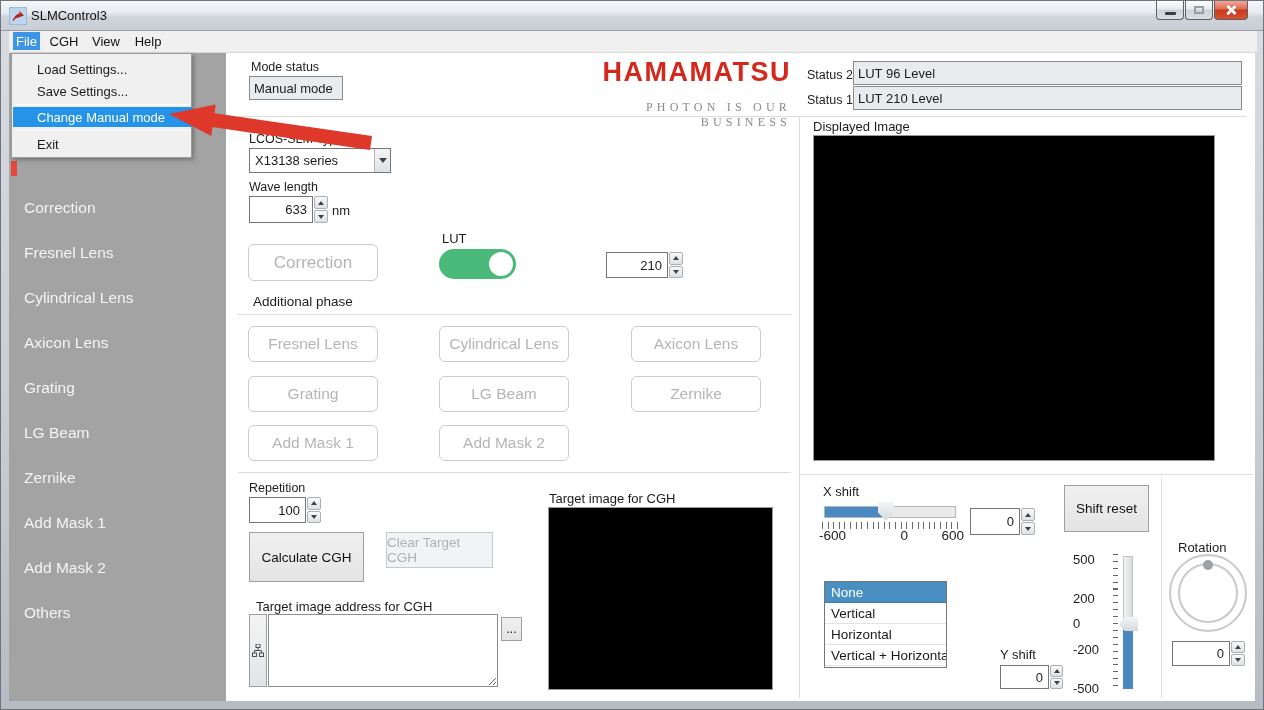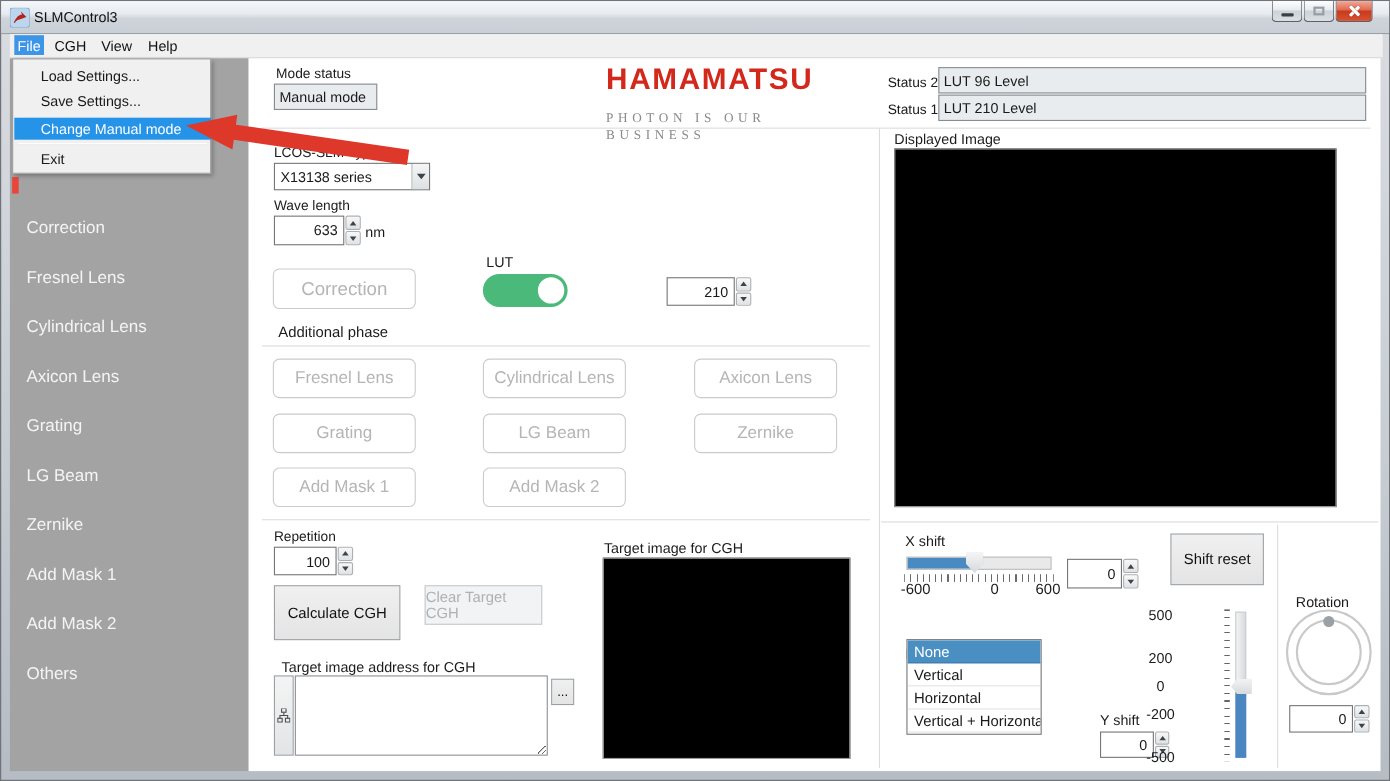--- a/index.html
+++ b/index.html
@@ -51,21 +51,21 @@
   .main { position:absolute; left:225px; top:52px; width:1029px; height:648px; background:#fff; }
 
   .lbl { position:absolute; font-size:13px; color:#1c1c1c; white-space:nowrap; }
   .lbl.sm { font-size:12.5px; }
   .hline { position:absolute; height:1px; background:#dcdcdc; }
   .vline { position:absolute; width:1px; background:#dcdcdc; }
 
   .robox { position:absolute; background:#e9ecef; border:1px solid #888c90; font-size:13px;
     display:flex; align-items:center; padding-left:4px; white-space:nowrap; overflow:hidden; }
 
-  .logo { position:absolute; left:550px; top:58px; width:240px; text-align:left; }
+  .logo { position:absolute; left:550px; top:58px; width:240px; text-align:right; }
   .logo-main { font-size:27px; font-weight:800; letter-spacing:1.5px; color:#d3281c; line-height:27px; }
   .logo-sub { font-size:12px; letter-spacing:4.2px; color:#8a8a8a; margin-top:14px;font-family:Liberation Serif, serif; }
 
   .combo { position:absolute; background:#fff; border:1px solid #767676; font-size:13px; }
   .combo-val { position:absolute; left:5px; top:0; height:100%; display:flex; align-items:center; }
   .combo-btn { position:absolute; right:0; top:0; width:16px; height:100%;
     background:linear-gradient(#f5f5f5,#dde1e4); border-left:1px solid #b7b7b7;
     display:flex; align-items:center; justify-content:center; }
   .tri-dn { width:0; height:0; border-left:4px solid transparent; border-right:4px solid transparent;
     border-top:5px solid #3f4347; }
@@ -110,21 +110,21 @@
   .scale-lbl { position:absolute; font-size:13.5px; color:#1c1c1c; text-align:right; width:44px; }
 
   .ytrack-gray { position:absolute; left:1122px; top:555px; width:10px; height:67px;
     border:1px solid #c2c6c9; background:linear-gradient(to right,#f3f3f3,#d8dbde); }
   .ytrack-blue { position:absolute; left:1122px; top:628px; width:10px; height:60px; background:#4a87c0; }
   .ythumb { position:absolute; left:1118px; top:616px; width:19px; height:14px;
     clip-path:polygon(0 50%,30% 0,100% 0,100% 100%,30% 100%);
     background:linear-gradient(#f2f3f4,#d6dadd); filter:drop-shadow(0 0 1px #81878c); }
   .yticks { position:absolute; left:1112px; top:553px; width:5px; height:138px;
     background:repeating-linear-gradient(to bottom,#666 0 1px,transparent 1px 6.9px); }
-  .ylbl { position:absolute; width:36px; text-align:center; font-size:13px; color:#1c1c1c; left:1036px; }
+  .ylbl { position:absolute; width:36px; text-align:left; font-size:13px; color:#1c1c1c; left:1072px; }
 
   
   .listbox { position:absolute; left:823px; top:580px; width:123px; height:87px;
     background:#fff; border:1px solid #767676; overflow:hidden; }
   .flip-row { height:21px; line-height:21px; padding-left:6px; font-size:13.5px;
     border-bottom:1px solid #e3e3e3; white-space:nowrap; overflow:hidden; }
   .flip-row.sel { background:#4a8fc2; color:#fff; border-bottom:1px solid #3f7cab; }
 
   
   .circ { position:absolute; border-radius:50%; border:2px solid #c9c9c9; }

